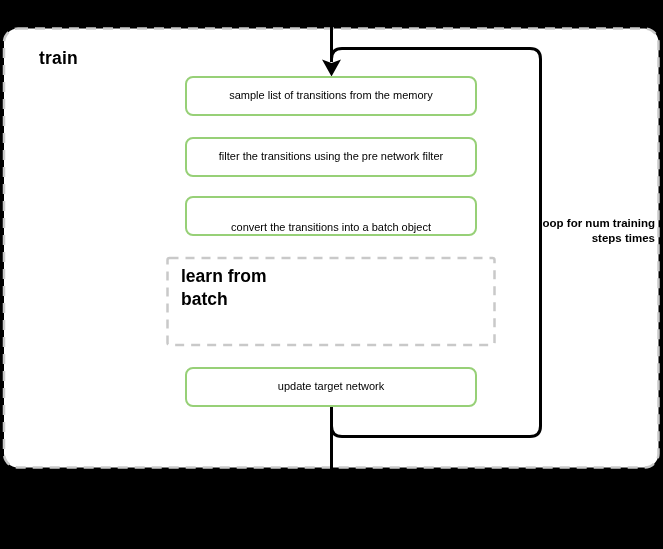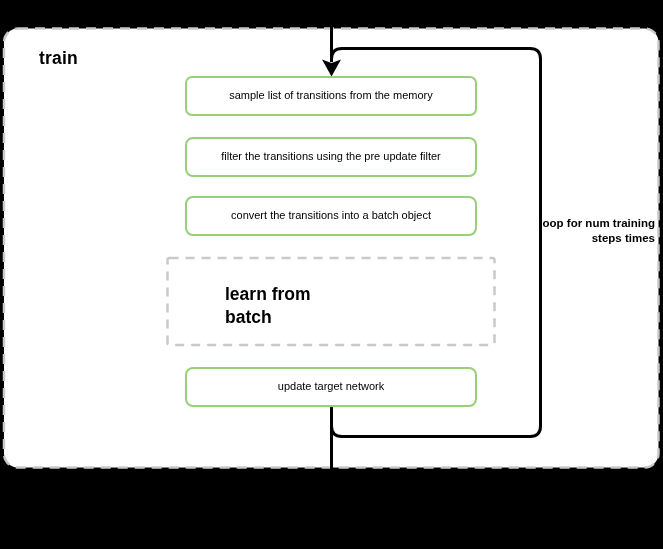--- a/index.html
+++ b/index.html
@@ -14,27 +14,27 @@
   .label{position:absolute;}
   .train-label{
     left:39px;top:48px;font-size:17.5px;font-weight:bold;letter-spacing:0.2px;
   }
   .step-box{
     position:absolute;left:185px;width:292px;height:40px;
     box-sizing:border-box;border:2.5px solid #97d077;border-radius:8px;
     background:#fff;display:flex;align-items:center;justify-content:center;
     font-size:11px;text-align:center;line-height:1.2;
   }
-  .step-1{top:76px;border-radius:7px;}
+  .step-1{top:76px;}
   .step-2{top:137px;}
-  .step-3{top:196px;}
+  .step-3{top:196px;align-items:flex-end;}
   .step-update{top:367px;align-items:center;}
   .learn-label{
-    left:181px;top:283px;width:135px;
-    font-size:17.5px;font-weight:bold;line-height:1.3;margin-left:44px;
+    left:181px;top:265px;width:135px;
+    font-size:17.5px;font-weight:bold;line-height:1.3;
   }
   .loop-label{
     left:537px;top:216px;width:118px;
     font-size:11.5px;font-weight:bold;text-align:right;line-height:1.3;
   }
 </style>
 </head>
 <body>
 
 <div class="stage">
@@ -53,21 +53,21 @@
     <line x1="331.5" y1="405" x2="331.5" y2="470" stroke-width="3" stroke="#000000"></line>
   </svg>
 
   <div class="label train-label">train</div>
 
   <div class="step-box step-1">
     <span>sample list of transitions from the memory</span>
   </div>
 
   <div class="step-box step-2">
-    <span>filter the transitions using the pre update filter</span>
+    <span>filter the transitions using the pre network filter</span>
   </div>
 
   <div class="step-box step-3">
     <span>convert the transitions into a batch object</span>
   </div>
 
   <div class="label learn-label">learn from batch</div>
 
   <div class="step-box step-update">
     <span>update target network</span>

